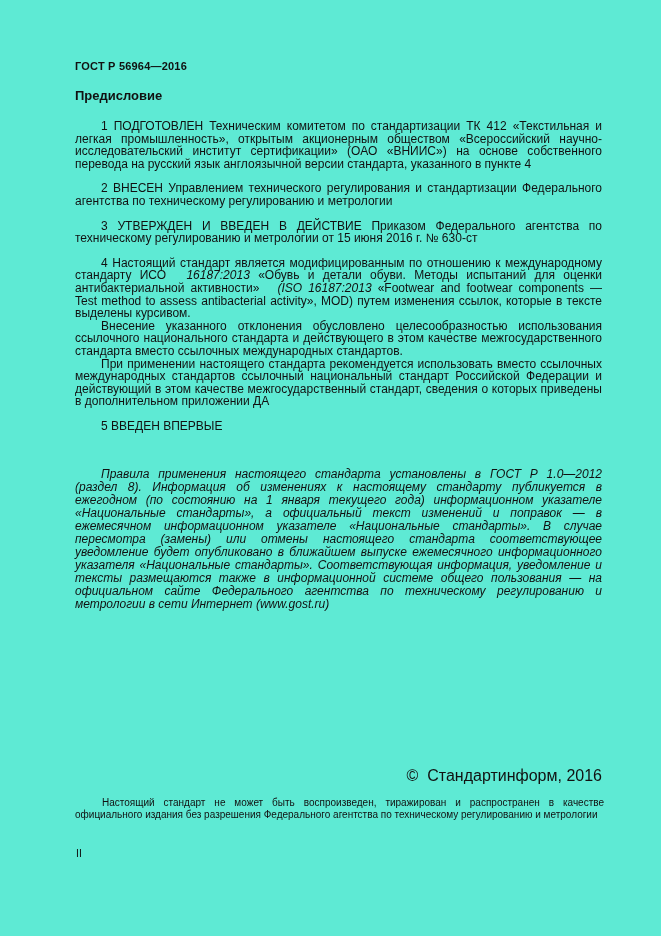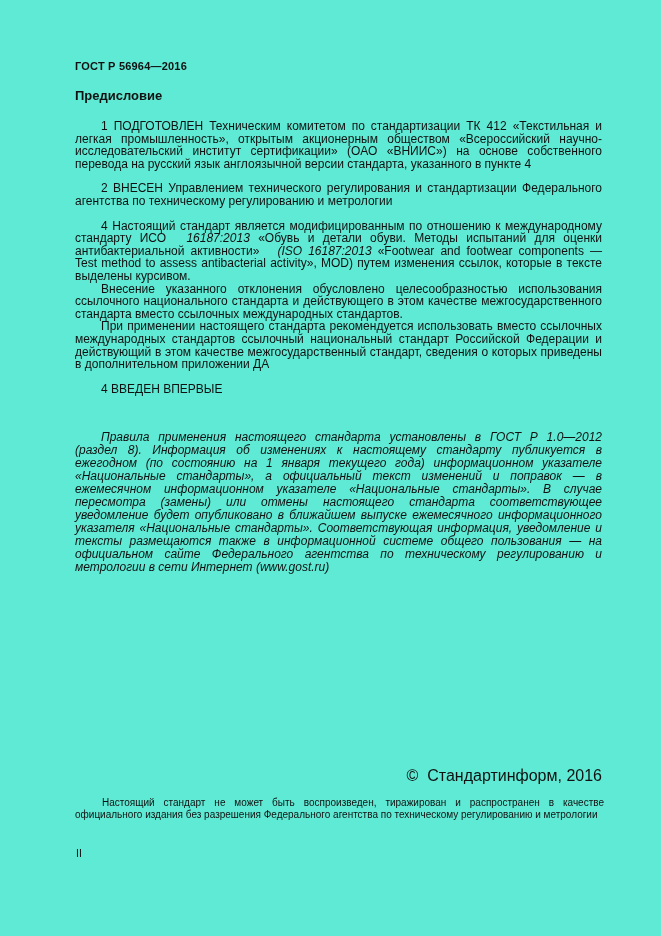--- a/index.html
+++ b/index.html
@@ -81,28 +81,29 @@
   <div class="doc-code">ГОСТ Р 56964—2016</div>
 
   <div class="content">
 
     <h1 class="title">Предисловие</h1>
 
     <p class="item">1 ПОДГОТОВЛЕН Техническим комитетом по стандартизации ТК 412 «Текстильная и легкая промышленность», открытым акционерным обществом «Всероссийский научно-исследовательский институт сертификации» (ОАО «ВНИИС») на основе собственного перевода на русский язык англоязычной версии стандарта, указанного в пункте 4</p>
 
     <p class="item gap">2 ВНЕСЕН Управлением технического регулирования и стандартизации Федерального агентства по техническому регулированию и метрологии</p>
 
+    <p class="item gap">3 УТВЕРЖДЕН И ВВЕДЕН В ДЕЙСТВИЕ Приказом Федерального агентства по техническому регулированию и метрологии от 15 июня 2016 г. № 630-ст</p>
 
     <p class="item gap"><span>4 Настоящий стандарт является модифицированным по отношению к международному стандарту ИСО </span><span class="em">16187:2013</span><span> «Обувь и детали обуви. Методы испытаний для оценки антибактериальной активности» </span><span class="em">(ISO 16187:2013</span><span> «Footwear and footwear components — Test method to assess antibacterial activity», MOD) путем изменения ссылок, которые в тексте выделены курсивом.</span></p>
 
     <p class="item">Внесение указанного отклонения обусловлено целесообразностью использования ссылочного национального стандарта и действующего в этом качестве межгосударственного стандарта вместо ссылочных международных стандартов.</p>
 
     <p class="item">При применении настоящего стандарта рекомендуется использовать вместо ссылочных международных стандартов ссылочный национальный стандарт Российской Федерации и действующий в этом качестве межгосударственный стандарт, сведения о которых приведены в дополнительном приложении ДА</p>
 
-    <p class="item gap">4 ВВЕДЕН ВПЕРВЫЕ</p>
+    <p class="item gap">5 ВВЕДЕН ВПЕРВЫЕ</p>
 
     <p class="notice">Правила применения настоящего стандарта установлены в ГОСТ Р 1.0—2012 (раздел 8). Информация об изменениях к настоящему стандарту публикуется в ежегодном (по состоянию на 1 января текущего года) информационном указателе «Национальные стандарты», а официальный текст изменений и поправок — в ежемесячном информационном указателе «Национальные стандарты». В случае пересмотра (замены) или отмены настоящего стандарта соответствующее уведомление будет опубликовано в ближайшем выпуске ежемесячного информационного указателя «Национальные стандарты». Соответствующая информация, уведомление и тексты размещаются также в информационной системе общего пользования — на официальном сайте Федерального агентства по техническому регулированию и метрологии в сети Интернет (www.gost.ru)</p>
 
   </div>
 
   <div class="copyright">©  Стандартинформ, 2016</div>
 
   <p class="restriction">Настоящий стандарт не может быть воспроизведен, тиражирован и распространен в качестве официального издания без разрешения Федерального агентства по техническому регулированию и метрологии</p>
 
   <div class="page-num">II</div>

